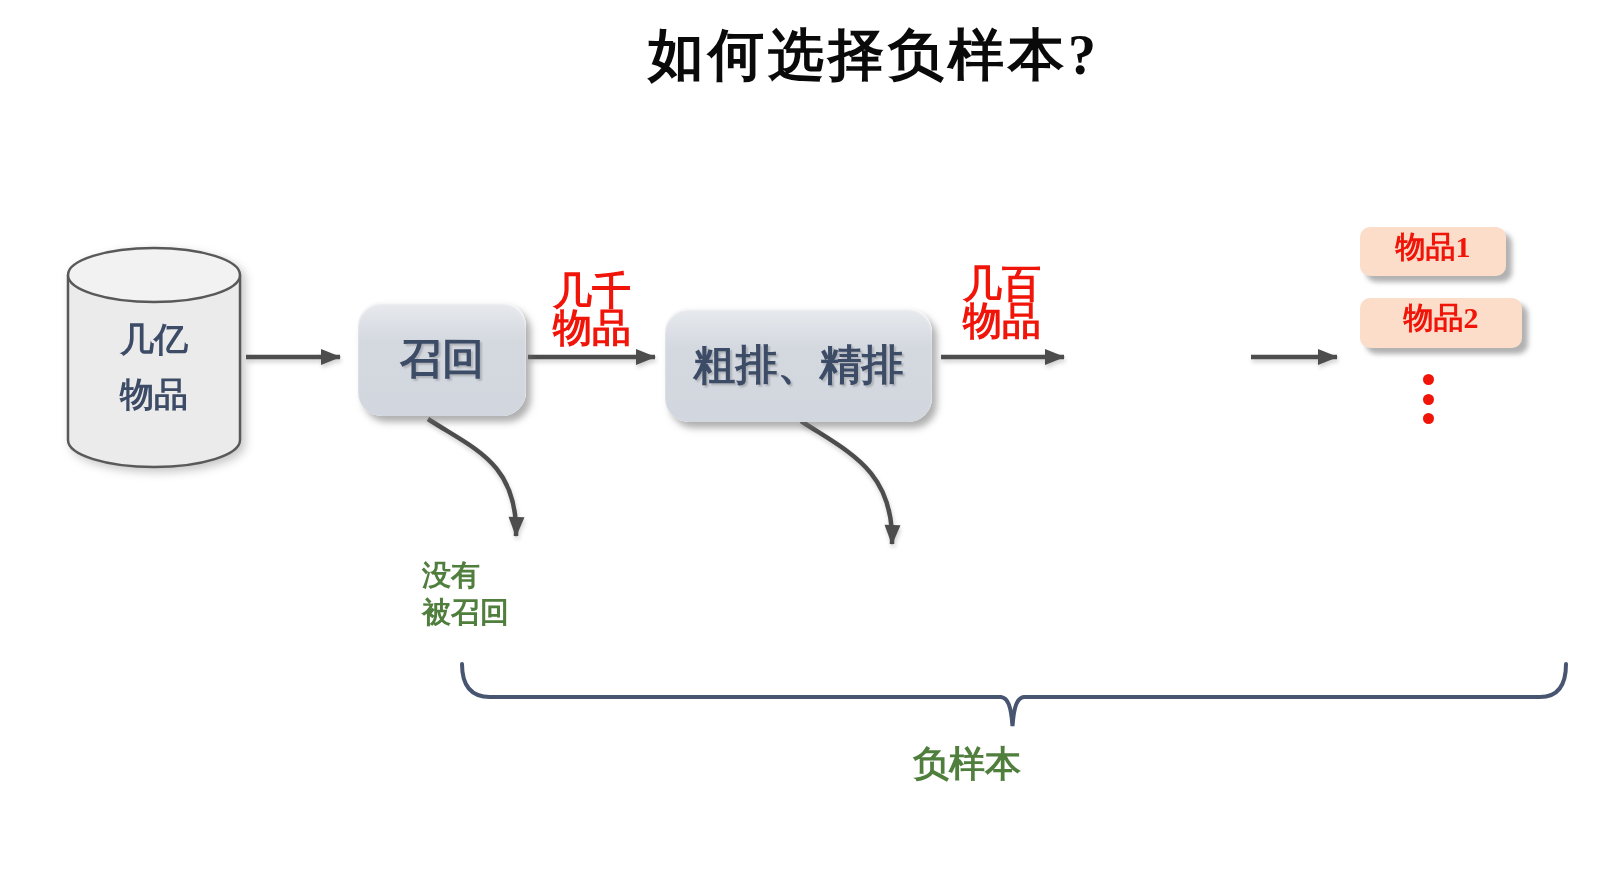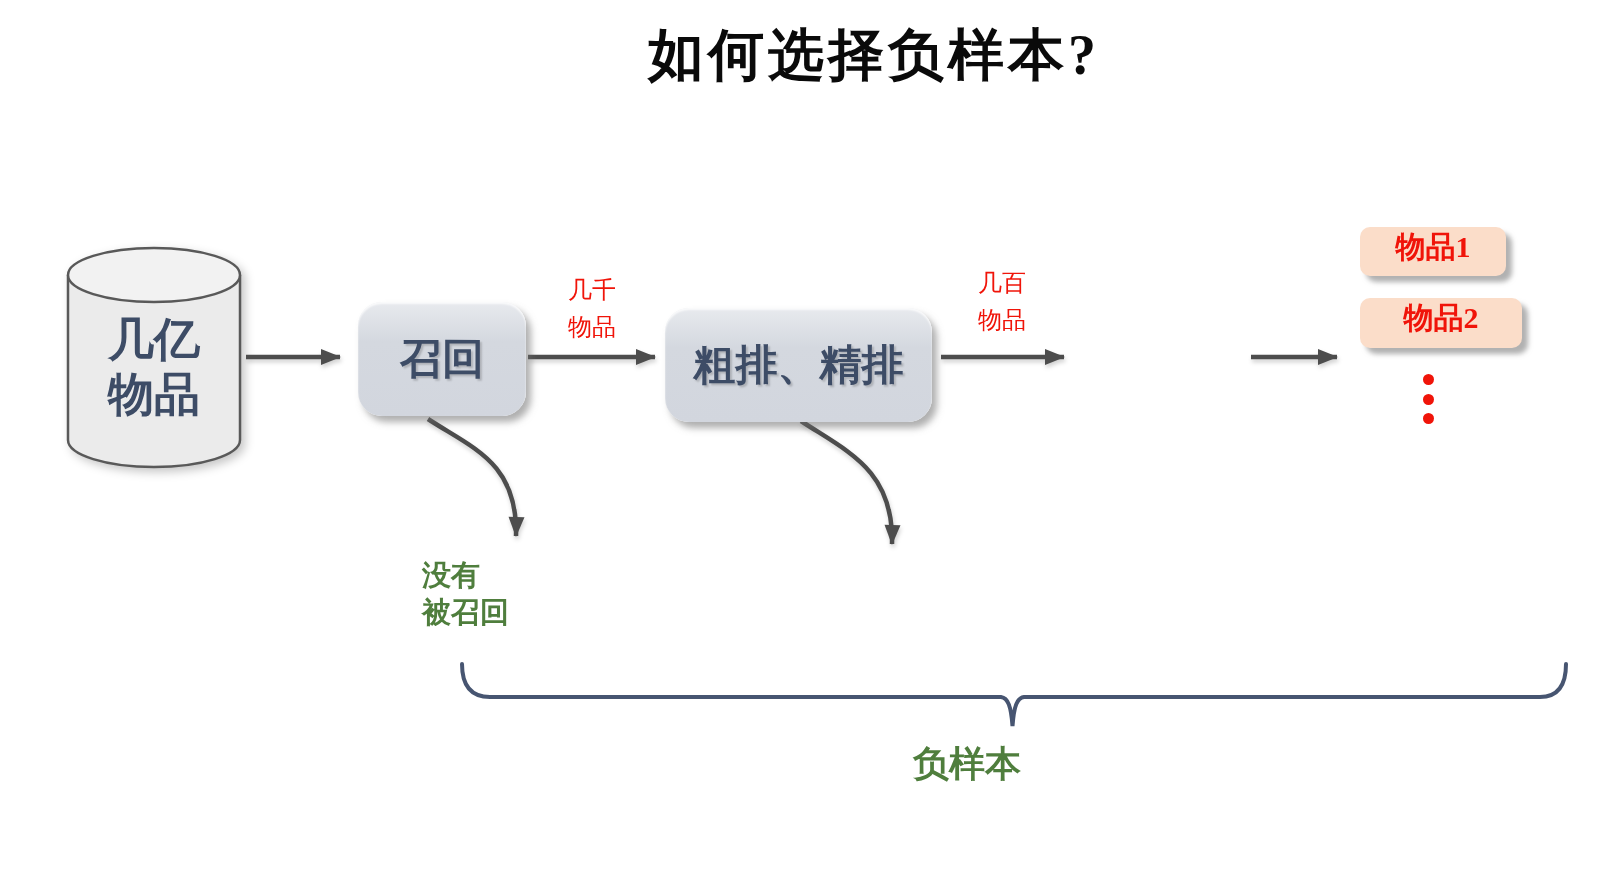--- a/index.html
+++ b/index.html
@@ -28,41 +28,41 @@
     filter:drop-shadow(1px 3px 2px rgba(0,0,0,0.18));
   }
   .brace{
     stroke:#475571;stroke-width:4;fill:none;stroke-linecap:round;
   }
   .cyl-shape{filter:drop-shadow(4px 4px 5px rgba(0,0,0,0.22));}
 
   .cyl-label{
     left:68px;top:312px;width:172px;
     text-align:center;
-    font-size:46px;line-height:55px;font-weight:700;
+    font-size:34px;line-height:55px;font-weight:700;
     color:#3d4c66;
   }
 
   .stage{
     border-radius:24px;
     background:linear-gradient(180deg,#e8eaee 0%,#d4d8df 35%,#d2d6de 100%);
     box-shadow:5px 6px 7px rgba(110,110,110,0.55), inset 0 2px 2px rgba(255,255,255,0.8);
     display:flex;align-items:center;justify-content:center;
   }
   .stage span{
     font-size:42px;font-weight:700;color:#3d4c66;
     text-shadow:2px 2px 2px rgba(0,0,0,0.18);
   }
   .stage1{left:358px;top:302px;width:168px;height:114px;}
   .stage2{left:665px;top:308px;width:267px;height:114px;font-family:Liberation Mono, monospace;}
   .stage3{left:1073px;top:302px;width:176px;height:114px;}
 
   .flow-label{
     text-align:center;
-    font-size:24px;line-height:37px;font-weight:400;
+    font-size:39px;line-height:37px;font-weight:700;
     color:#f01409;
   }
   .flow1{left:542px;top:272px;width:100px;}
   .flow2{left:952px;top:265px;width:100px;}
 
   .output{
     border-radius:10px;
     background:#fbddc9;
     box-shadow:6px 6px 5px rgba(125,125,125,0.6);
     display:flex;align-items:flex-start;justify-content:center;

